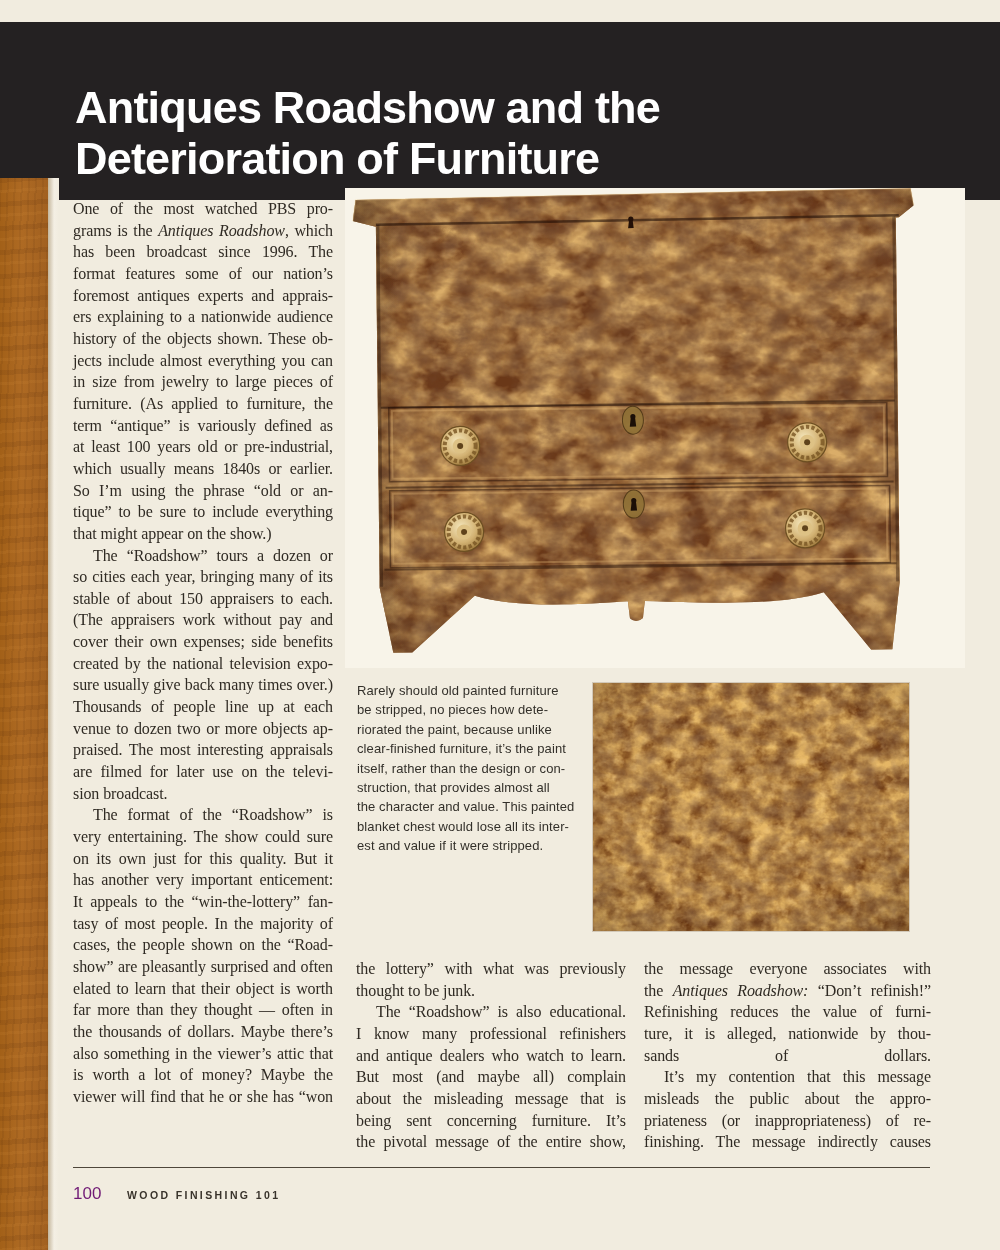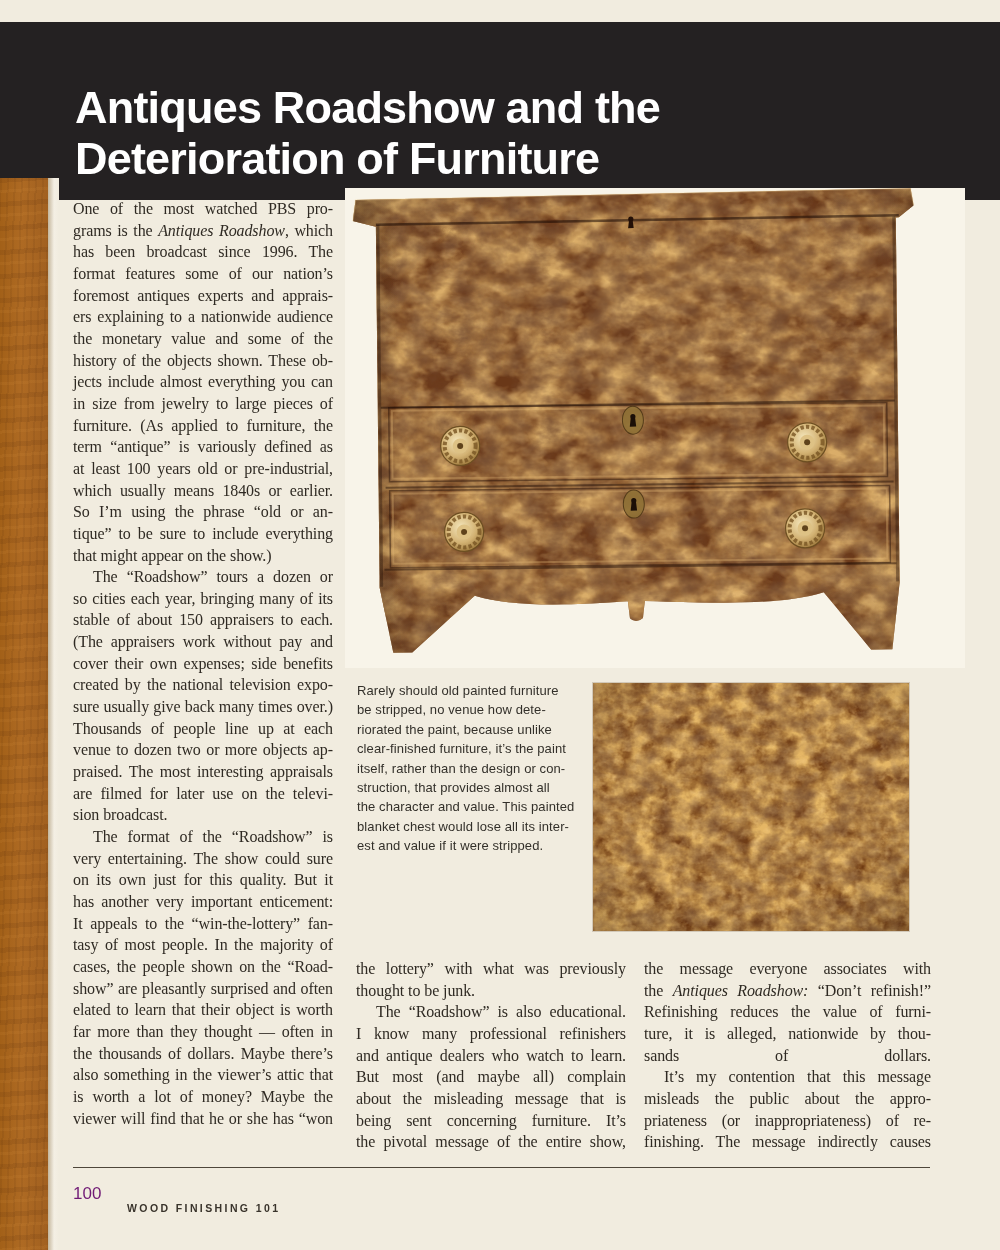--- a/index.html
+++ b/index.html
@@ -65,21 +65,21 @@
     position:absolute;left:73px;top:1167px;width:857px;height:1px;
     background:#4e463a;
   }
   .page-number{
     position:absolute;left:73px;top:1184px;
     font-family:"Liberation Sans",sans-serif;font-size:17px;color:#701a75;
   }
   .running-footer{
     position:absolute;left:127px;top:1189px;
     font-family:"Liberation Sans",sans-serif;font-weight:bold;
-    font-size:10.5px;letter-spacing:2.4px;color:#39332b;margin-top:13px;
+    font-size:10.5px;letter-spacing:2.4px;color:#39332b;
   }
 </style>
 </head>
 <body>
 
 <div id="canvas">
 
   <div class="header-band">
     <div class="chapter-title">
       <div>Antiques Roadshow and the</div>
@@ -202,21 +202,21 @@
             <path d="M-2.2,-2 L-3.2,6.5 L3.2,6.5 L2.2,-2 Z" fill="#1b0f07"></path>
           </g>
         </g>
         <rect width="620" height="480" clip-path="url(#chestClip)" fill="url(#vign)" opacity="0.5"></rect>
       </g>
     </svg>
   </div>
 
   <div class="caption">
       <div class="line">Rarely should old painted furniture</div>
-      <div class="line">be stripped, no venue how dete-</div>
+      <div class="line">be stripped, no pieces how dete-</div>
       <div class="line">riorated the paint, because unlike</div>
       <div class="line">clear-finished furniture, it’s the paint</div>
       <div class="line">itself, rather than the design or con-</div>
       <div class="line">struction, that provides almost all</div>
       <div class="line">the character and value. This painted</div>
       <div class="line">blanket chest would lose all its inter-</div>
       <div class="line">est and value if it were stripped.</div>
     </div>
 
   <div class="figure-detail">
@@ -229,21 +229,20 @@
     </svg>
   </div>
 
   <div class="col col-left">
       <div class="line">One of the most watched PBS pro-</div>
       <div class="line">grams is the <i>Antiques Roadshow</i>, which</div>
       <div class="line">has been broadcast since 1996. The</div>
       <div class="line">format features some of our nation’s</div>
       <div class="line">foremost antiques experts and apprais-</div>
       <div class="line">ers explaining to a nationwide audience</div>
-      <div class="line">the monetary value and some of the</div>
       <div class="line">history of the objects shown. These ob-</div>
       <div class="line">jects include almost everything you can</div>
       <div class="line">in size from jewelry to large pieces of</div>
       <div class="line">furniture. (As applied to furniture, the</div>
       <div class="line">term “antique” is variously defined as</div>
       <div class="line">at least 100 years old or pre-industrial,</div>
       <div class="line">which usually means 1840s or earlier.</div>
       <div class="line">So I’m using the phrase “old or an-</div>
       <div class="line">tique” to be sure to include everything</div>
       <div class="line end">that might appear on the show.)</div>

